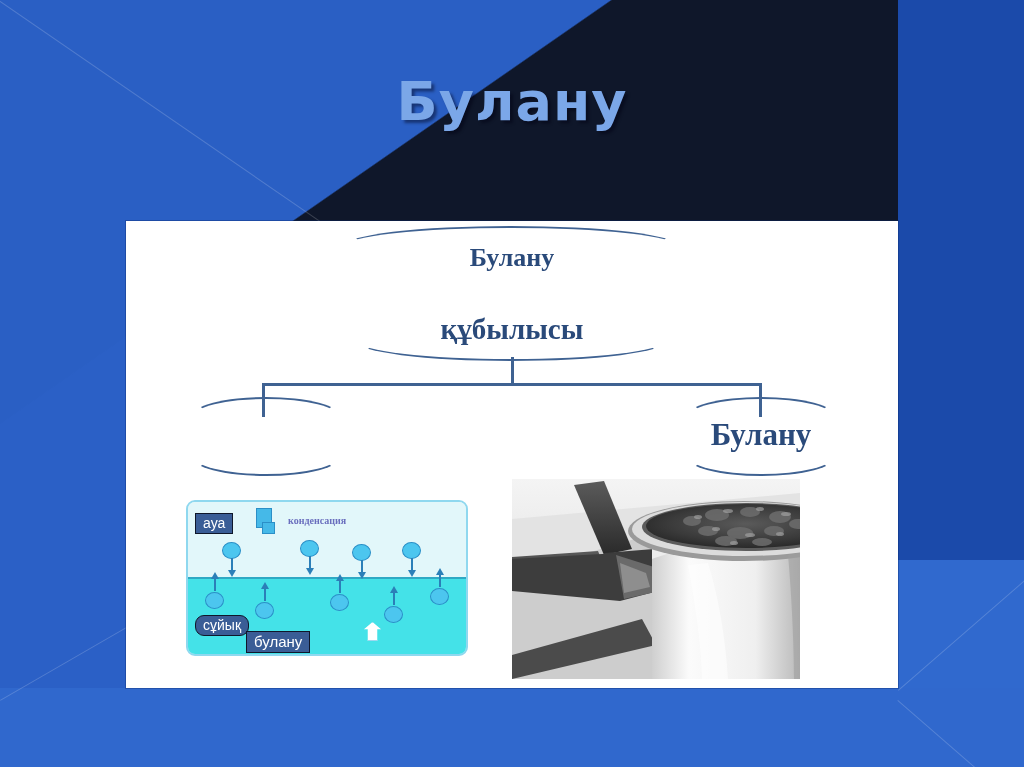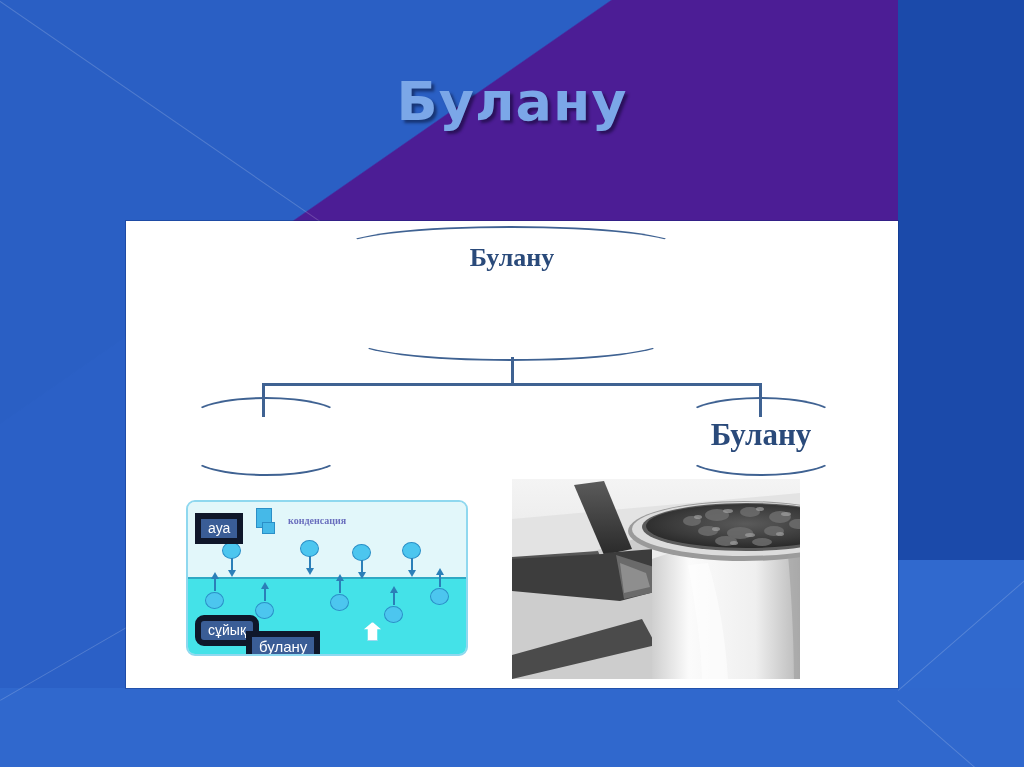--- a/index.html
+++ b/index.html
@@ -6,21 +6,21 @@
   html,body { width:1024px; height:767px; overflow:hidden; }
   body {
     font-family: "Liberation Sans", sans-serif;
     background:#11409b;
     position:relative;
   }
 
   
   #slide {
     position:absolute; inset:0;
-    background:#4c1d95;
+    background:#0f172a;
     overflow:hidden;
   }
   .facet { position:absolute; }
 
   
   .facet-tl {
     left:-2px; top:-2px; width:620px; height:430px;
     background:linear-gradient(to bottom right,#2a5fc4 0%,#2a5fc4 49.6%,rgba(42,95,196,0) 49.8%);
   }
   
@@ -145,21 +145,21 @@
   .tail::after {
     content:""; position:absolute; left:-3px; width:0; height:0;
     border-left:4px solid transparent; border-right:4px solid transparent;
   }
   .tail.down::after { bottom:-6px; border-top:7px solid #2b7fb8; }
   .tail.up::after   { top:-6px;    border-bottom:7px solid #2b7fb8; }
 
   .tagbox {
     position:absolute;
     background:#3a5d96;
-    border:6px solid #0f172a;
+    border:1px solid #0f172a;
     color:#ffffff;
     font-family:"Liberation Sans", sans-serif;
     font-size:13px;
     padding:1px 7px 2px 7px;
     white-space:nowrap;
   }
   #tag-air    { left:7px;  top:11px;  font-size:14px; }
   #tag-liquid { left:7px;  top:113px; font-size:14px;border-radius:9px; }
   #tag-evap   { left:58px; top:129px; font-size:15px; }
 
@@ -210,20 +210,21 @@
   <div class="ray ray4"></div>
 
   <div id="title">Булану</div>
 
   <div id="card">
 
     <div id="diagram">
 
       <div class="arc-top" id="root-arc-top"></div>
       <div class="node-text" id="root-title">Булану</div>
+      <div class="node-text" id="root-sub2">құбылысы</div>
       <div class="arc-bot" id="root-arc-bot"></div>
 
       <div class="line" id="stem"></div>
       <div class="line" id="crossbar"></div>
       <div class="line" id="drop-left"></div>
       <div class="line" id="drop-right"></div>
 
       <div class="arc-top" id="b1-arc-top"></div>
       <div class="arc-bot" id="b1-arc-bot"></div>
 

